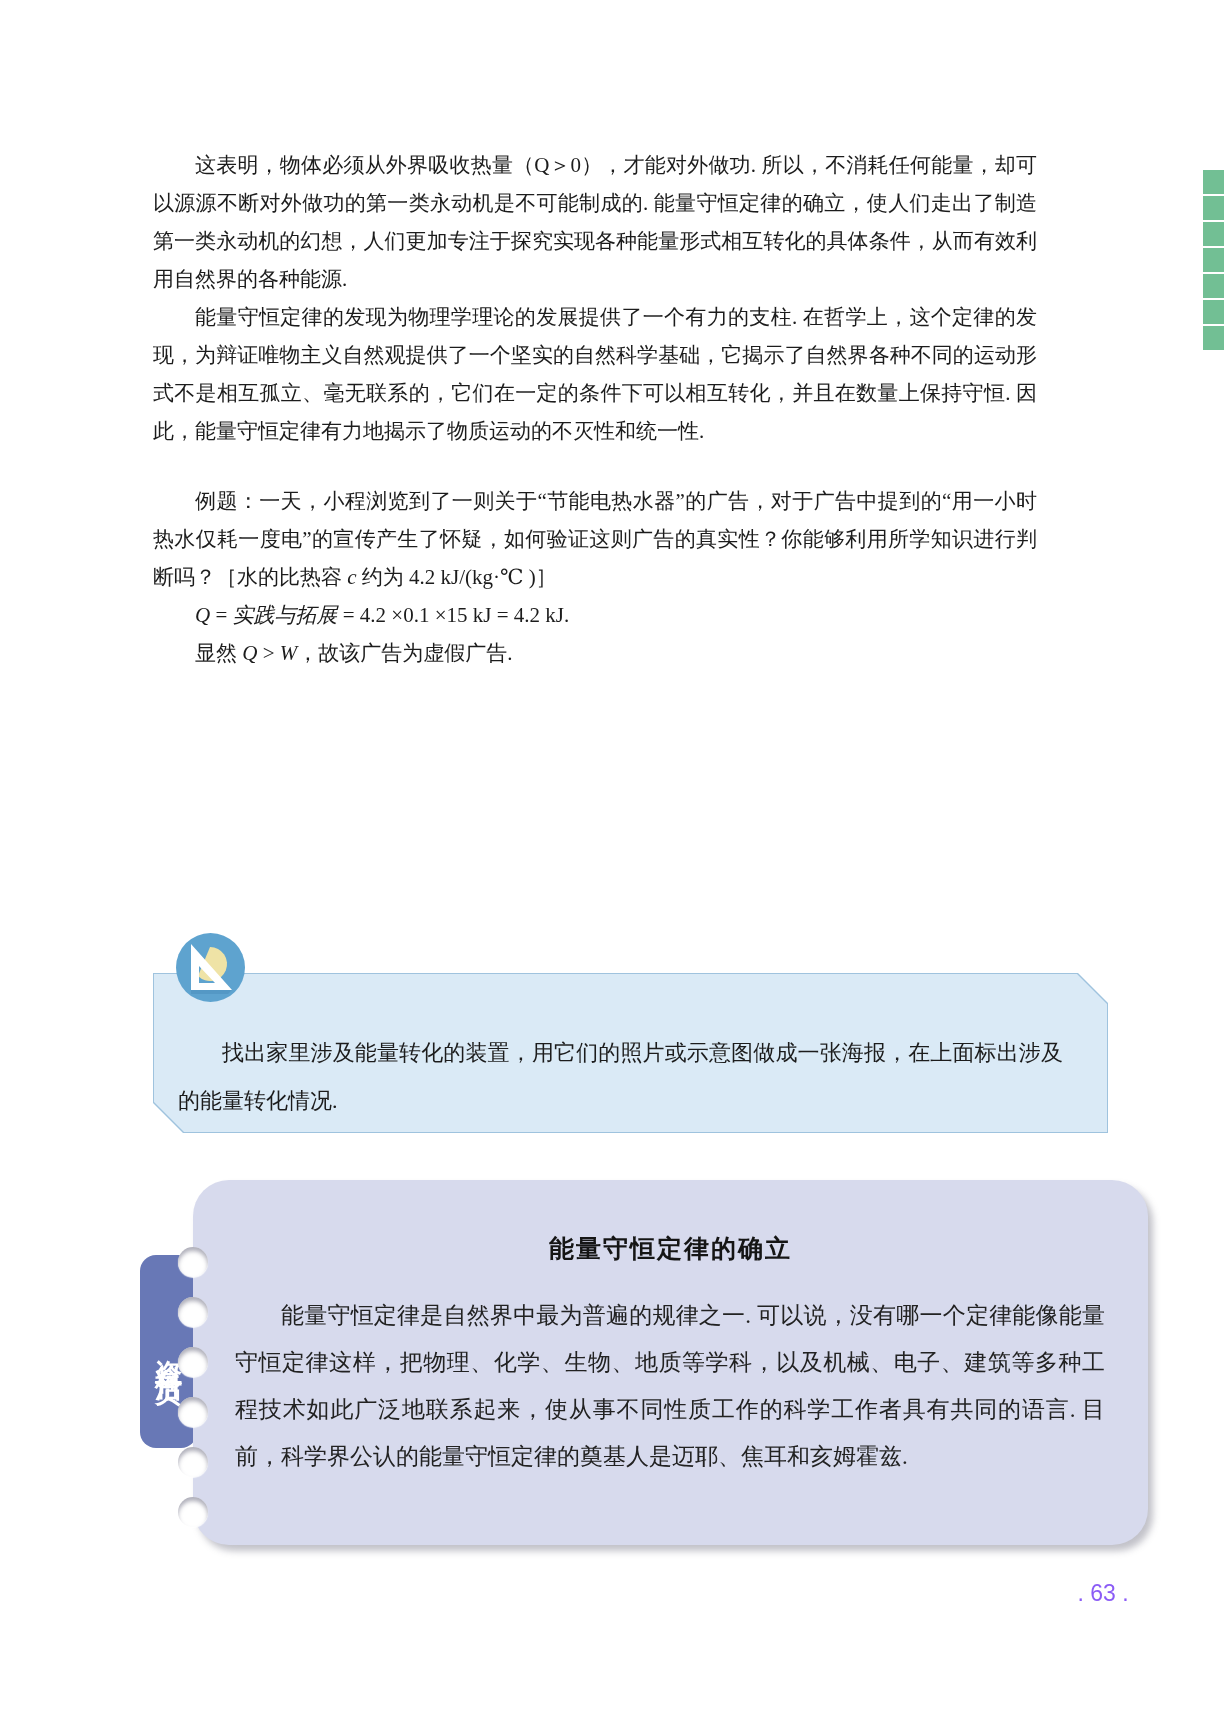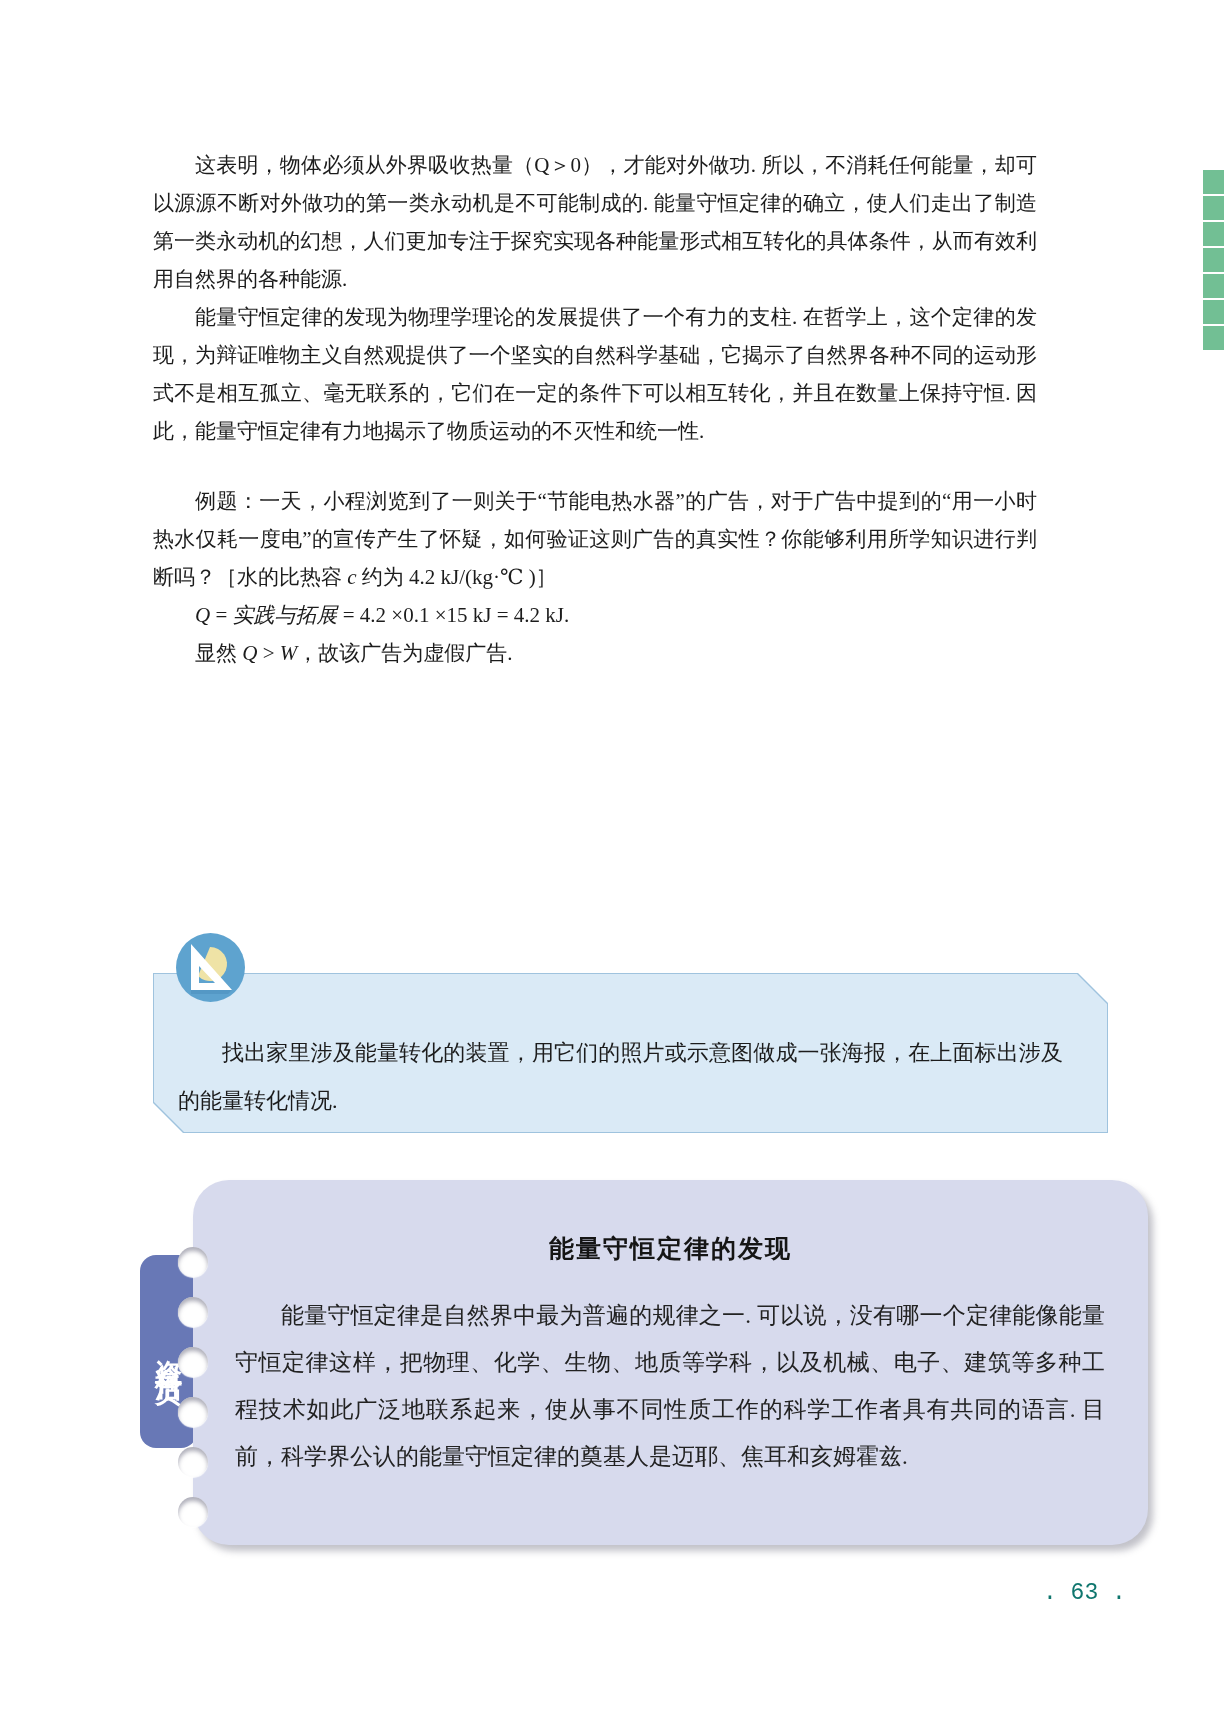--- a/index.html
+++ b/index.html
@@ -53,22 +53,22 @@
     background:#d7daed;z-index:2;box-shadow:5px 6px 7px rgba(120,120,135,0.45);}
   .punch-hole{position:absolute;left:-15px;width:30px;height:30px;border-radius:50%;
     background:#ffffff;box-shadow:inset 0 4px 4px rgba(110,110,130,0.55), 0 1px 1px rgba(255,255,255,0.9);}
   #material-title{position:absolute;left:60px;top:52px;width:835px;text-align:center;
     font-family:"Liberation Sans","DejaVu Sans",sans-serif;font-weight:bold;
     font-size:25px;color:#151515;letter-spacing:2px;}
   #material-text{position:absolute;left:42px;top:112px;width:870px;
     font-size:23px;line-height:47px;text-align:justify;text-indent:2em;color:#222;}
 
   
-  #page-number{position:absolute;left:995px;top:1580px;width:120px;text-align:left;
-    font-family:Liberation Mono, monospace;font-size:23px;color:#0f766e;}
+  #page-number{position:absolute;left:995px;top:1580px;width:120px;text-align:center;
+    font-family:Liberation Sans, sans-serif;font-size:23px;color:#8b5cf6;}
 </style>
 </head>
 <body>
 
 <div id="page">
 
   <div id="chapter-blocks">
     <div class="chapter-block"></div>
     <div class="chapter-block"></div>
     <div class="chapter-block"></div>
@@ -111,20 +111,20 @@
     <div id="material-tab">
       <span>资料活页</span>
     </div>
     <div id="material-box">
       <div class="punch-hole" style="top:67px"></div>
       <div class="punch-hole" style="top:117px"></div>
       <div class="punch-hole" style="top:167px"></div>
       <div class="punch-hole" style="top:217px"></div>
       <div class="punch-hole" style="top:267px"></div>
       <div class="punch-hole" style="top:317px"></div>
-      <div id="material-title">能量守恒定律的发现</div>
+      <div id="material-title">能量守恒定律的确立</div>
       <div id="material-text">能量守恒定律是自然界中最为普遍的规律之一. 可以说，没有哪一个定律能像能量守恒定律这样，把物理、化学、生物、地质等学科，以及机械、电子、建筑等多种工程技术如此广泛地联系起来，使从事不同性质工作的科学工作者具有共同的语言. 目前，科学界公认的能量守恒定律的奠基人是迈耶、焦耳和亥姆霍兹.</div>
     </div>
   </div>
 
   <div id="page-number">. 63 .</div>
 
 </div>
 
 </body></html>

